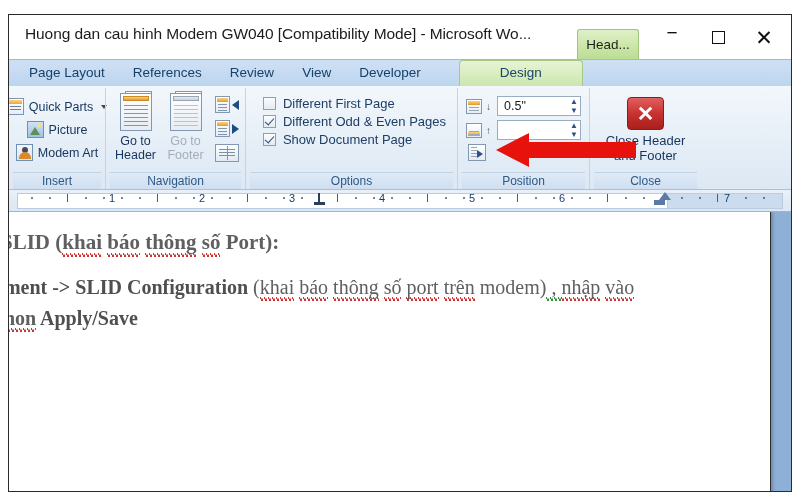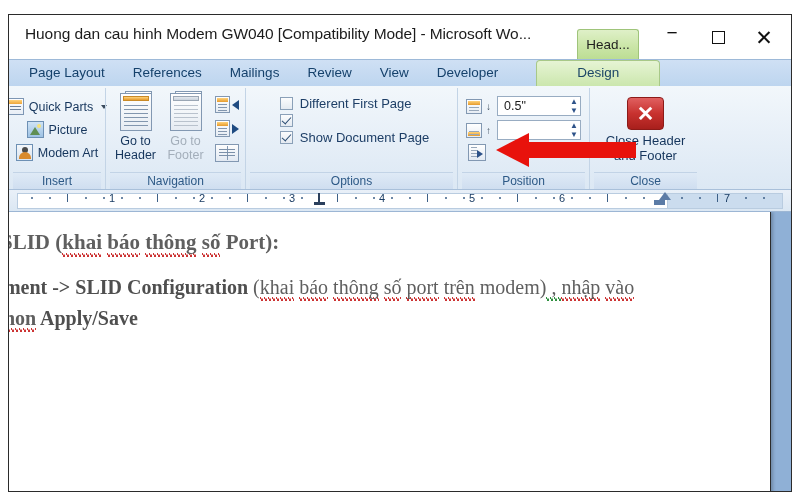--- a/index.html
+++ b/index.html
@@ -450,21 +450,20 @@
         <div class="win-btn">
           <div class="win-max-sq"></div>
         </div>
         <div class="win-btn win-close">✕</div>
       </div>
     </div>
 
     <div class="tabstrip">
       <div class="tab">Page Layout</div>
       <div class="tab">References</div>
-      <div class="tab">Mailings</div>
       <div class="tab">Review</div>
       <div class="tab">View</div>
       <div class="tab">Developer</div>
       <div class="tab active">Design</div>
       <div class="tabstrip-fill"></div>
     </div>
 
     <div class="ribbon">
 
       <div class="group g-insert">
@@ -531,20 +530,21 @@
 
       <div class="group g-options">
         <div class="group-body">
           <div class="opt-list">
             <div class="opt-row">
               <span class="cb"></span>
               <span>Different First Page</span>
             </div>
             <div class="opt-row">
               <span class="cb checked"></span>
+              <span>Different Odd &amp; Even Pages</span>
             </div>
             <div class="opt-row">
               <span class="cb checked"></span>
               <span>Show Document Page</span>
             </div>
           </div>
         </div>
         <div class="group-label">Options</div>
       </div>
 

